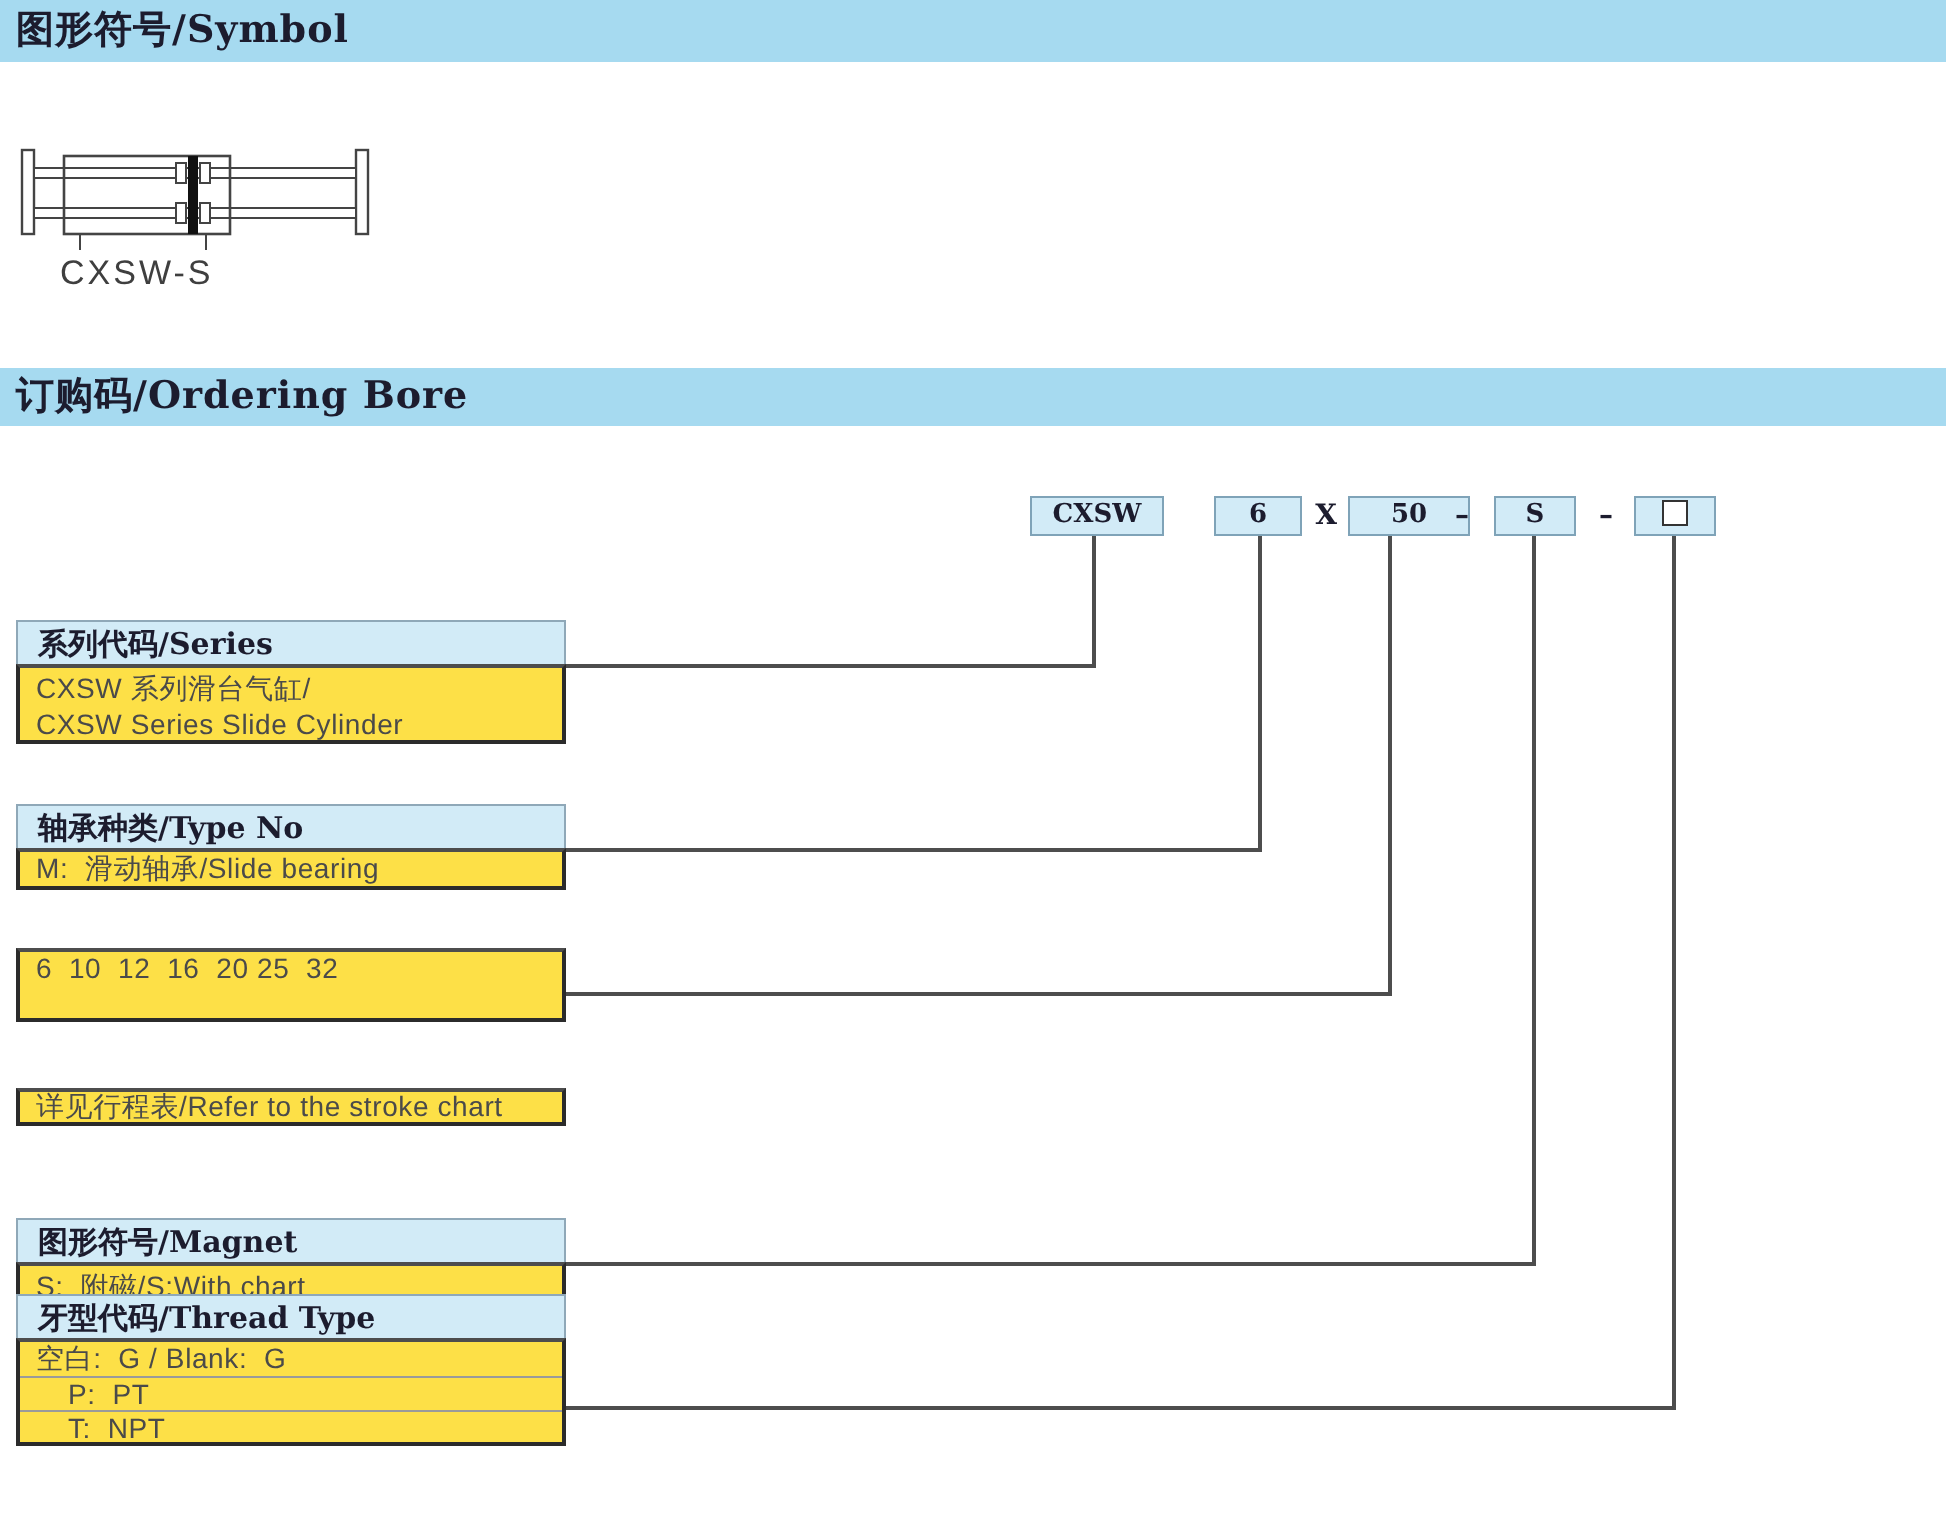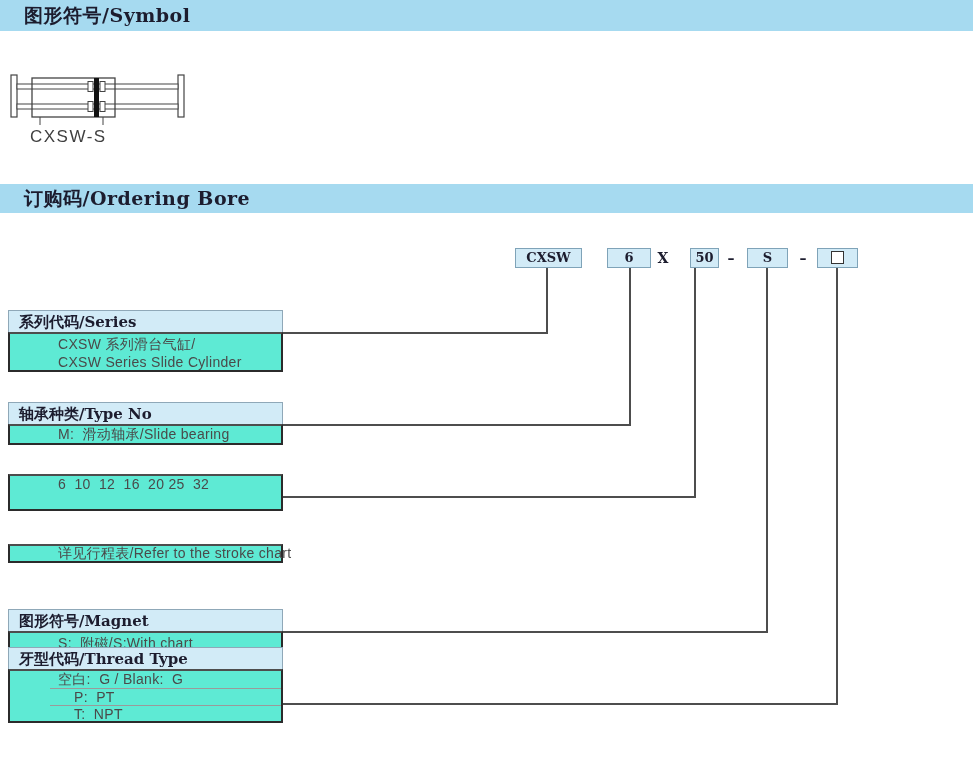--- a/index.html
+++ b/index.html
@@ -7,41 +7,41 @@
     --box-blue:#d2ebf7;
     --line-gray:#4d4d4d;
     --body-text:#4a4a4a;
     --head-text:#1c1c2e;
   }
   html,body{margin:0;padding:0;background:#fff;}
   #page{position:relative;width:973px;height:762px;background:#fff;overflow:hidden;
         font-family:"Liberation Sans","DejaVu Sans",sans-serif;}
   .bar{position:absolute;left:0;width:973px;background:var(--bar-blue);}
   .bar .t{font-family:"DejaVu Serif","Liberation Serif",serif;font-weight:700;
-          color:var(--head-text);padding-left:24px;letter-spacing:.5px;}
+          color:var(--head-text);padding-left:8px;letter-spacing:.5px;}
   
   .cbox{position:absolute;top:248px;height:20px;background:var(--box-blue);
         border:1px solid #7fa3b8;box-sizing:border-box;text-align:center;line-height:18px;
         font-family:"DejaVu Serif","Liberation Serif",serif;font-weight:700;font-size:13px;
         color:var(--head-text);}
   .csep{position:absolute;top:248px;height:20px;line-height:20px;text-align:center;
         font-family:"DejaVu Serif","Liberation Serif",serif;font-weight:700;font-size:14px;
         color:var(--head-text);}
   .sq{display:inline-block;width:11px;height:11px;border:1.5px solid #333;background:#fff;
       vertical-align:middle;margin-top:-3px;}
   .vline{position:absolute;width:2px;background:var(--line-gray);}
   .hline{position:absolute;height:2px;background:var(--line-gray);}
   
   .tbl{position:absolute;left:8px;width:275px;box-sizing:border-box;}
   .tbl-h{height:22px;line-height:22px;background:var(--box-blue);
          border:1px solid #8fa8b8;border-bottom:none;box-sizing:border-box;
          font-family:"DejaVu Serif","Liberation Serif",serif;font-weight:700;font-size:15px;
          color:var(--head-text);padding-left:10px;white-space:pre;}
-  .tbl-b{background:#5eead4;border:2px solid #2b2b2b;border-top:2px solid var(--line-gray);
-         box-sizing:border-box;padding-left:40px;}
+  .tbl-b{background:#fde047;border:2px solid #2b2b2b;border-top:2px solid var(--line-gray);
+         box-sizing:border-box;}
   .cell{font-size:14px;color:var(--body-text);padding-left:8px;white-space:pre;letter-spacing:.3px;}
   .cell.ind{padding-left:24px;}
   .cell + .cell.divided{border-top:1px solid #9a9a9a;}
   #symbol-label{position:absolute;left:30px;top:127px;font-size:17px;color:#3f3f3f;
                 letter-spacing:1.5px;}
 </style>
 </head>
 <body>
 
 <div id="page">
@@ -67,21 +67,21 @@
   </svg>
   <div id="symbol-label">CXSW-S</div>
 
   <div class="bar" style="top:184px;height:29px">
     <div class="t" style="font-size:19px;line-height:29px">订购码/Ordering Bore</div>
   </div>
 
   <div class="cbox" style="left:515px;width:67px">CXSW</div>
   <div class="cbox" style="left:607px;width:44px">6</div>
   <div class="csep" style="left:652px;width:22px">X</div>
-  <div class="cbox" style="left:690px;width:29px">50</div>
+  <div class="cbox" style="left:674px;width:61px">50</div>
   <div class="csep" style="left:723px;width:16px">–</div>
   <div class="cbox" style="left:747px;width:41px">S</div>
   <div class="csep" style="left:795px;width:16px">–</div>
   <div class="cbox" style="left:817px;width:41px">
     <span class="sq"></span>
   </div>
 
   <div class="vline" style="left:546px;top:268px;height:66px"></div>
   <div class="vline" style="left:629px;top:268px;height:158px"></div>
   <div class="vline" style="left:694px;top:268px;height:230px"></div>

